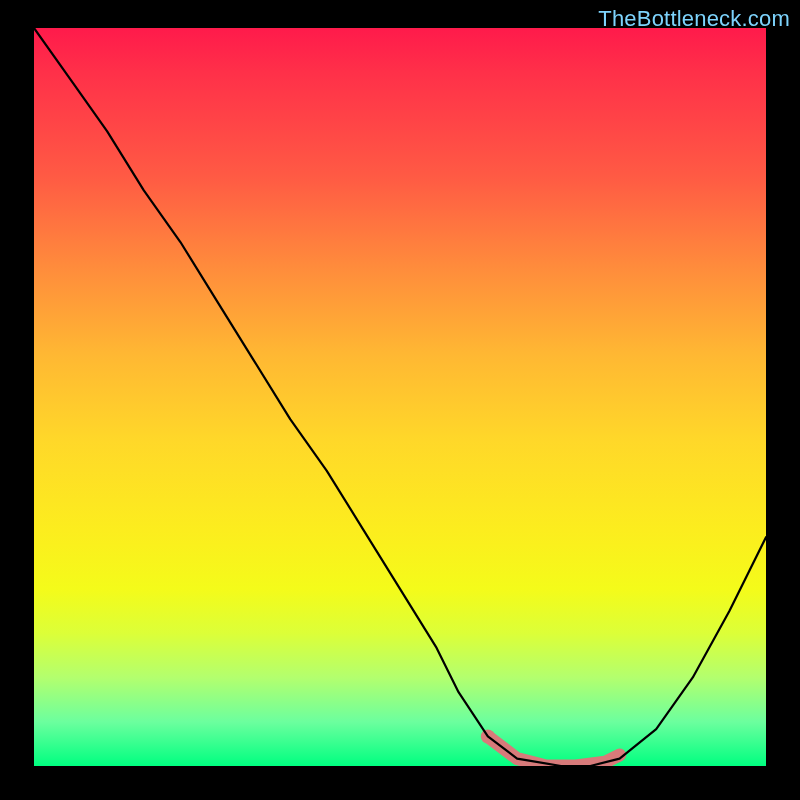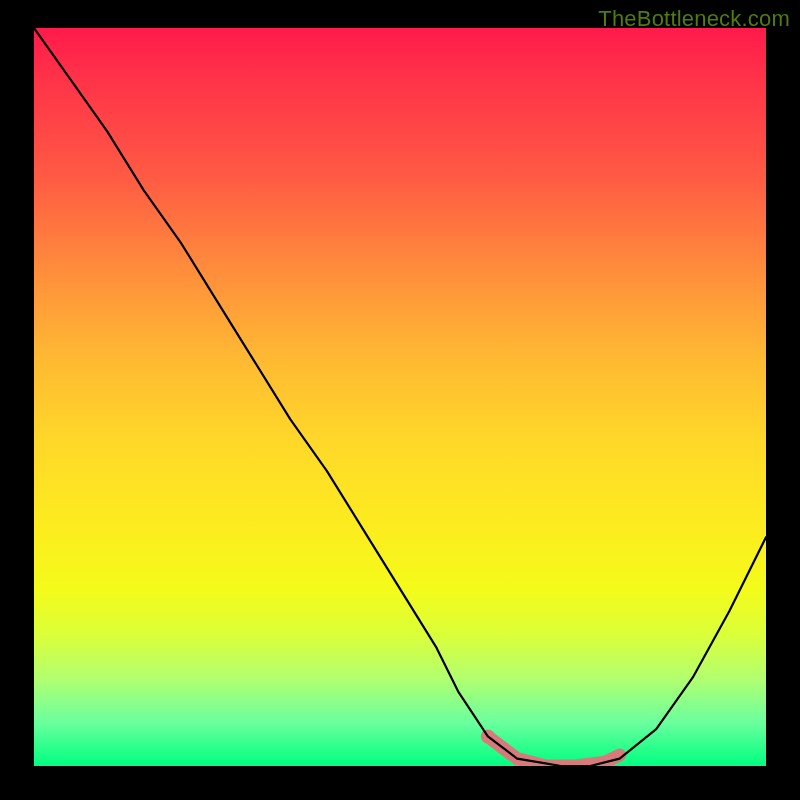--- a/index.html
+++ b/index.html
@@ -13,21 +13,21 @@
   .container {
     position: relative;
     width: 800px;
     height: 800px;
     background: #000;
   }
   .watermark {
     position: absolute;
     top: 6px;
     right: 10px;
-    color: #4d7c0f;
+    color: #7dd3fc;
     font-size: 22px;
     font-weight: 500;
     letter-spacing: 0.2px;
     z-index: 10;
   }
   .plot-area {
     position: absolute;
     left: 34px;
     top: 28px;
     width: 732px;

